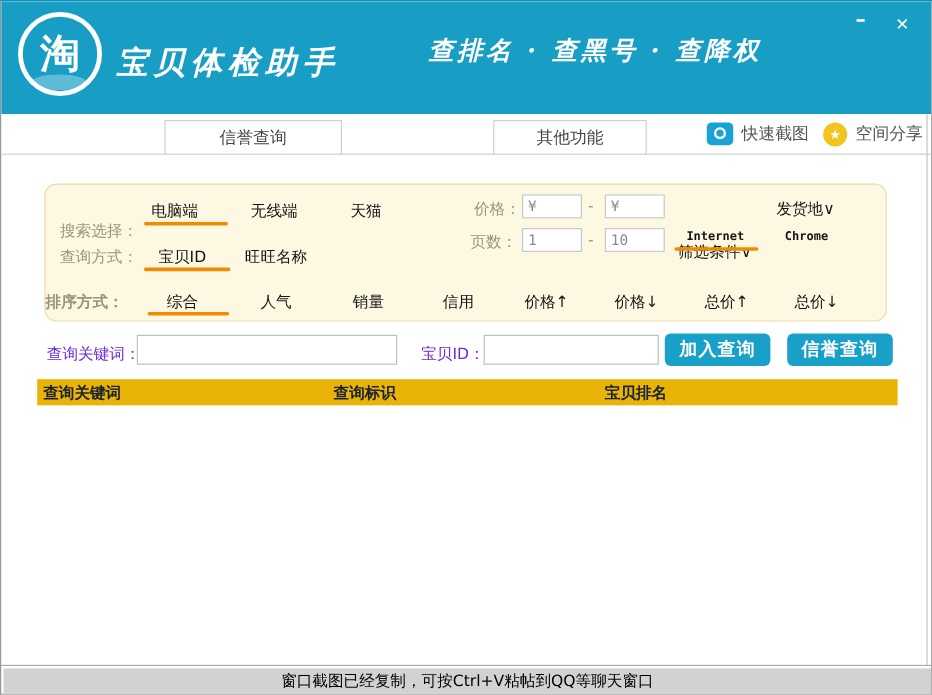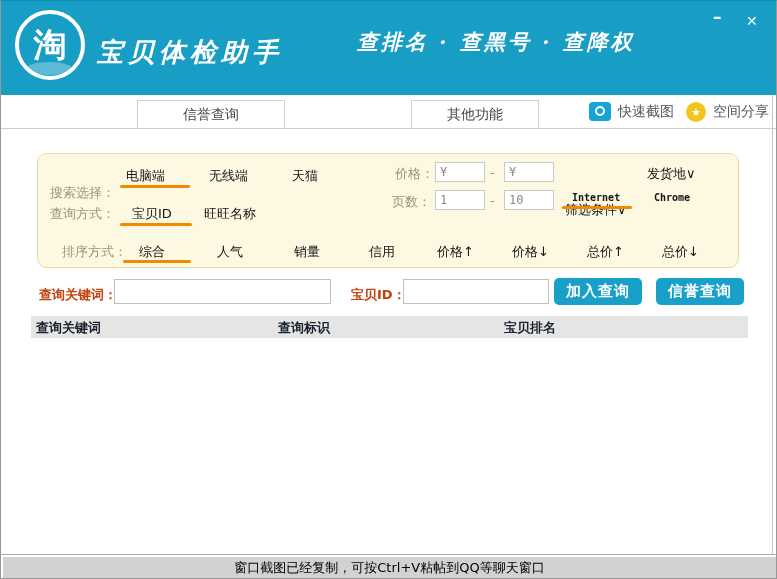--- a/index.html
+++ b/index.html
@@ -39,28 +39,28 @@
   .pl{position:absolute;color:#9A947F;font-size:13px;white-space:nowrap;}
   .opt{position:absolute;font-size:13px;color:#141414;cursor:pointer;white-space:nowrap;}
   .uline{position:absolute;height:3px;background:#F28A00;border-radius:2px;}
   .pinput{position:absolute;width:50px;height:20px;border:1px solid #c9c9c9;background:#fff;
        font-size:12px;color:#8a8a8a;padding:0 4px;box-sizing:border-box;
        font-family:"DejaVu Sans Mono","Liberation Mono",monospace;}
   .dash{position:absolute;color:#9A947F;font-size:13px;}
   .browser{font-family:"DejaVu Sans Mono","Liberation Mono",monospace;font-weight:bold;font-size:10px;}
 
   
-  .qlabel{position:absolute;color:#c2410c;font-size:13px;white-space:nowrap;font-weight:bold;}
+  .qlabel{position:absolute;color:#6d28d9;font-size:13px;white-space:nowrap;}
   .qinput{position:absolute;height:25px;border:1px solid #bfbfbf;background:#fff;box-sizing:border-box;
        font-size:13px;padding:0 5px;font-family:inherit;}
   .btn{position:absolute;width:88px;height:27px;background:#18A0C8;color:#fff;border:none;border-radius:5px;
        font-size:15px;font-weight:bold;cursor:pointer;font-family:inherit;letter-spacing:1px;}
 
   
-  .thead{position:absolute;left:30px;top:315px;width:717px;height:22px;background:#e5e5e5;}
+  .thead{position:absolute;left:30px;top:315px;width:717px;height:22px;background:#eab308;}
   .th{position:absolute;top:3px;font-size:13px;font-weight:bold;color:#18222e;cursor:pointer;white-space:nowrap;}
   .tbody{position:absolute;left:1px;top:337px;width:774px;height:216px;background:#fff;}
 
   
   .divider{position:absolute;left:0;top:553px;width:777px;height:1px;background:#adadad;}
   .rline{position:absolute;left:771px;top:94px;width:1px;height:459px;background:#c4c4c4;}
   .statusbar{position:absolute;left:2px;top:556px;width:773px;height:21px;background:#D2D2D2;
        display:flex;align-items:center;justify-content:center;font-size:13px;color:#000;white-space:nowrap;}
 </style>
 </head>
@@ -112,21 +112,21 @@
     <span class="uline" style="left:82px;top:69px;width:72px;"></span>
 
     <span class="pl" style="left:354px;top:39px;">页数：</span>
     <input class="pinput" style="left: 397px; top: 36px;" value="1">
     <span class="dash" style="left:452px;top:39px;">-</span>
     <input class="pinput" style="left: 466px; top: 36px;" value="10">
     <span class="opt browser" style="left:534px;top:38px;">Internet</span>
     <span class="opt browser" style="left:616px;top:38px;">Chrome</span>
     <span class="uline" style="left:524px;top:52px;width:70px;"></span>
 
-    <span class="pl" style="left:24px;top:89px;">排序方式：</span>
+    <span class="pl" style="left:0;top:89px;font-weight:bold;">排序方式：</span>
     <span class="opt" style="left:101px;top:89px;">综合</span>
     <span class="opt" style="left:179px;top:89px;">人气</span>
     <span class="opt" style="left:256px;top:89px;">销量</span>
     <span class="opt" style="left:331px;top:89px;">信用</span>
     <span class="opt" style="left:399px;top:89px;">价格↑</span>
     <span class="opt" style="left:474px;top:89px;">价格↓</span>
     <span class="opt" style="left:549px;top:89px;">总价↑</span>
     <span class="opt" style="left:624px;top:89px;">总价↓</span>
     <span class="uline" style="left:85px;top:106px;width:68px;"></span>
   </div>

